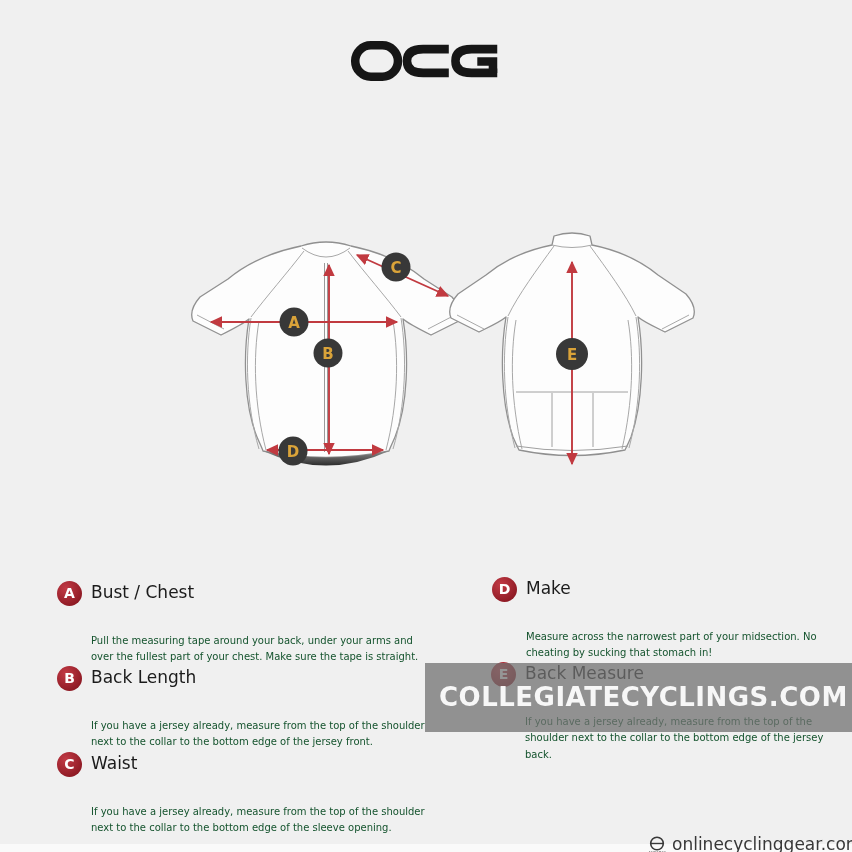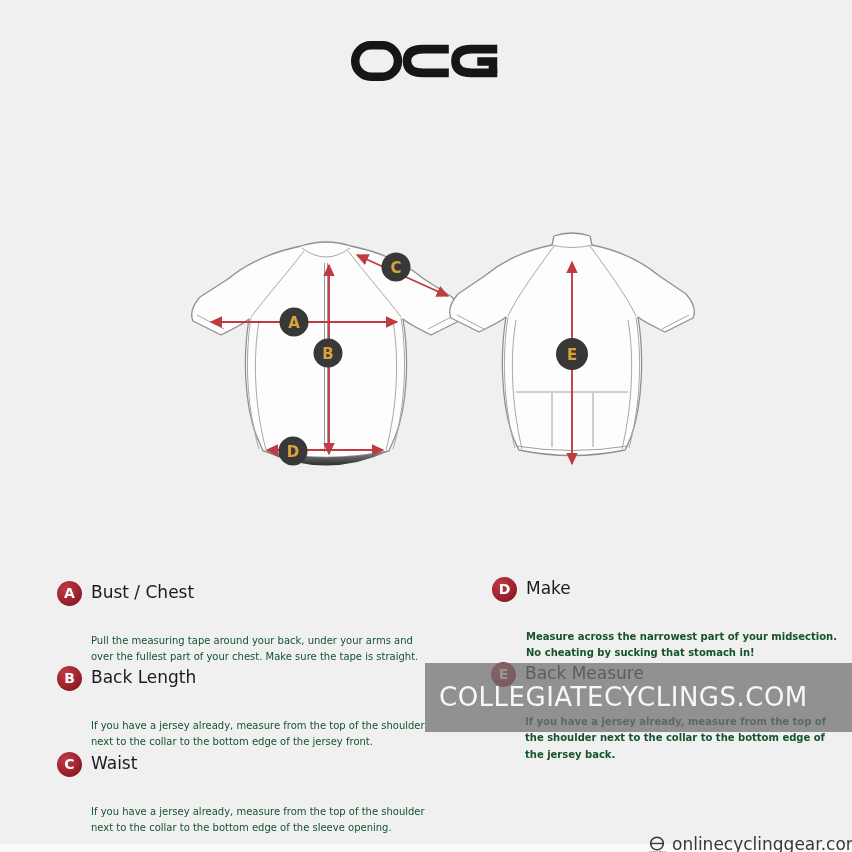--- a/index.html
+++ b/index.html
@@ -16,28 +16,28 @@
   .diagram{position:absolute;left:170px;top:225px;width:545px;height:255px;}
   
   .section{position:absolute;}
   .badge{
     position:absolute;left:0;top:0;width:25px;height:25px;border-radius:50%;
     background:radial-gradient(circle at 35% 30%, #c23a45 0%, #8e1a24 75%);
     color:#ffffff;font-weight:bold;font-size:14px;text-align:center;line-height:25px;
   }
   .sec-title{position:absolute;left:34px;top:1px;font-size:17px;font-weight:normal;color:#1b1b1b;white-space:nowrap;}
   .sec-desc{position:absolute;left:34px;top:24px;width:334px;font-size:10px;line-height:16.4px;color:#14532d;margin-top:28px;}
-  .col-right .sec-desc{width:314px;font-weight:bold;}
+  .col-right .sec-desc{width:314px;}
   
   .watermark-band{
     position:absolute;left:425px;top:663px;width:427px;height:69px;
     background:rgba(113,113,113,0.75);z-index:10;
   }
   .watermark-text{
-    position:absolute;left:14px;top:19px;font-size:26px;font-weight:normal;
+    position:absolute;left:14px;top:19px;font-size:26px;font-weight:bold;
     color:rgba(255,255,255,0.93);letter-spacing:0.5px;white-space:nowrap;
   }
   
   .bottom-strip{position:absolute;left:0;top:844px;width:852px;height:8px;background:#fafafa;z-index:1;}
   .footer{position:absolute;left:647px;top:834px;z-index:2;display:flex;align-items:flex-start;gap:5px;
     color:#383838;font-size:17px;}
   .footer svg{margin-top:2px;}
 </style>
 </head>
 <body>

